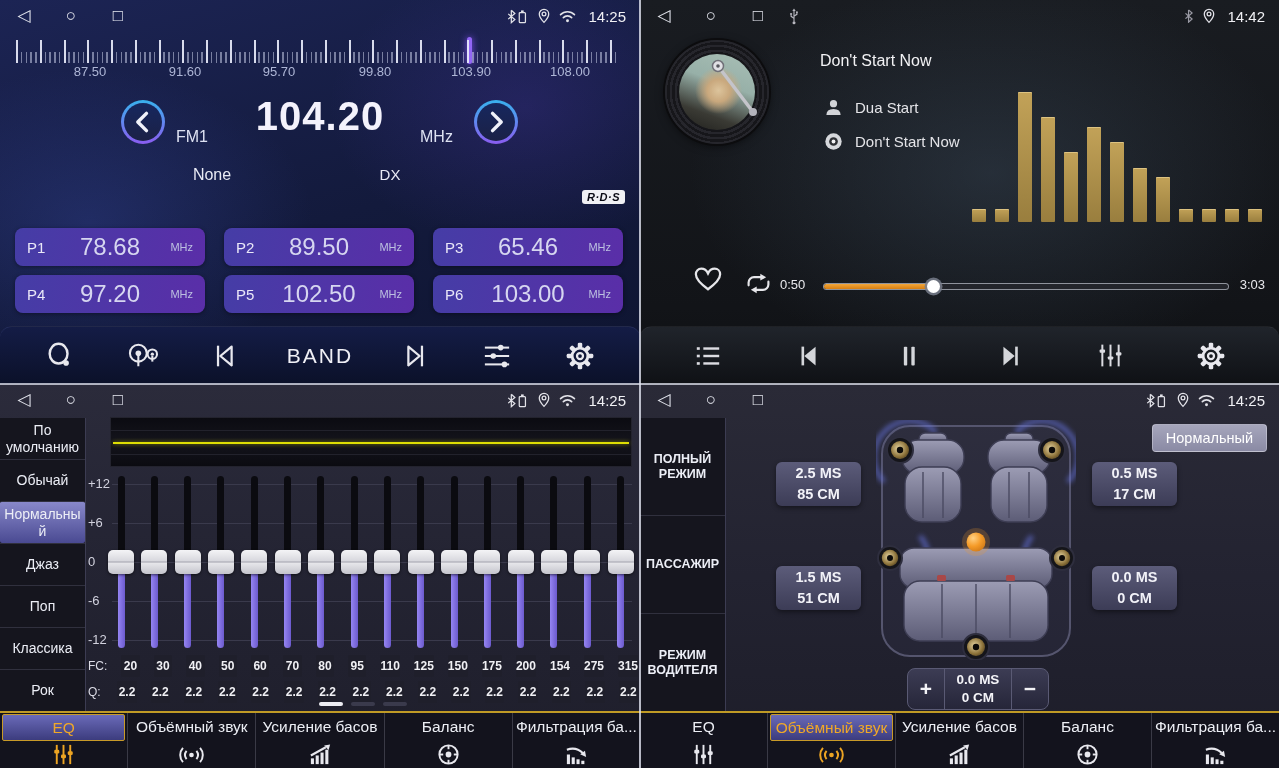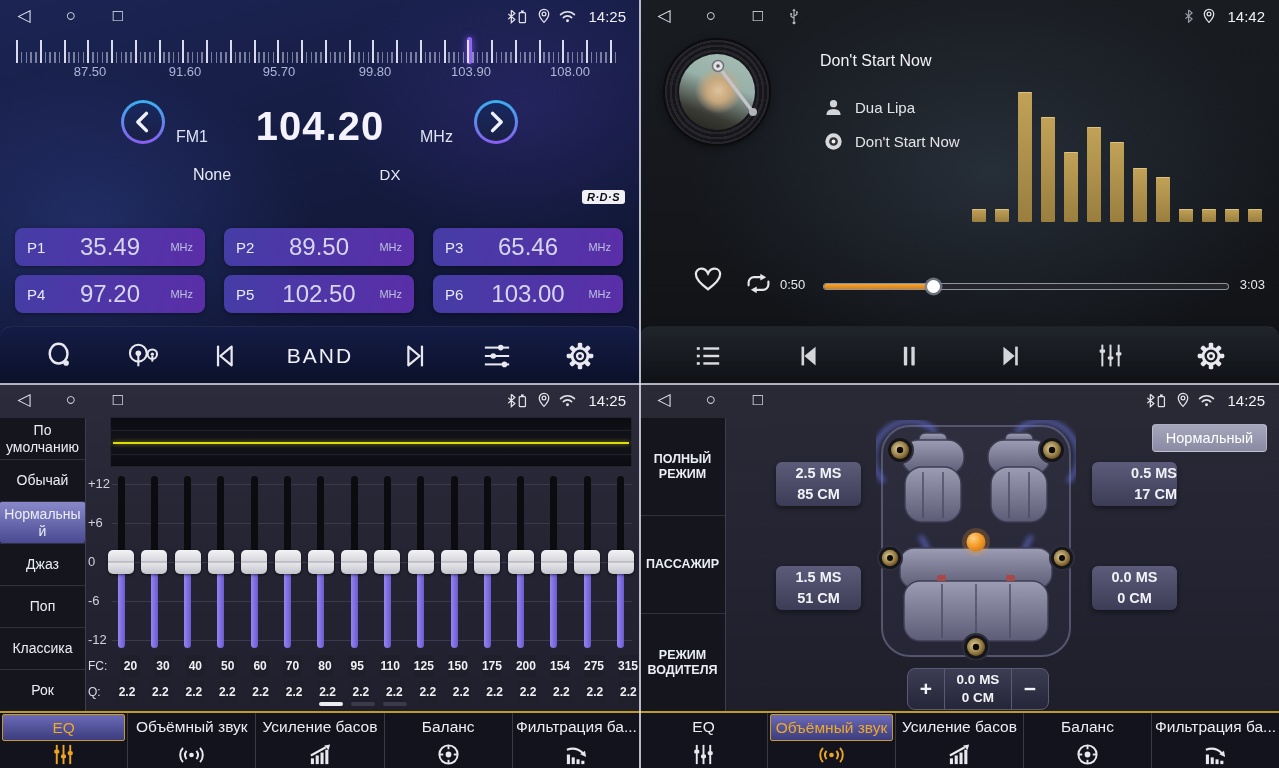--- a/index.html
+++ b/index.html
@@ -31,21 +31,21 @@
 .ruler { position: absolute; left: 0; top: 36px; width: 640px; height: 28px; }
 .tick { position: absolute; bottom: 1px; width: 1.6px; height: 11px; background: rgba(215,222,245,.5); }
 .tick.major { width: 2.2px; height: 23px; background: rgba(232,236,250,.92); }
 .freq-indicator { position: absolute; bottom: 0; width: 5px; height: 27px; border-radius: 3px; background: #9266f5; box-shadow: 0 0 7px #7e52f0; }
 .scale-labels { position: absolute; left: 0; top: 64px; width: 640px; height: 18px; margin-left: 12px; }
 .scale-label { position: absolute; transform: translateX(-50%); font-size: 13px; color: #aeb6d6; }
 .tune-btn { position: absolute; width: 44px; height: 44px; border-radius: 50%; border: 3px solid transparent; cursor: pointer;
   background: linear-gradient(180deg,#17275e,#1b2146) padding-box, linear-gradient(180deg,#38b2ee,#8a5cf0) border-box;
   display: flex; align-items: center; justify-content: center; }
 .band-label { position: absolute; left: 176px; top: 128px; font-size: 16px; color: #dde1f2; }
-.freq-big { position: absolute; left: 240px; top: 104px; width: 160px; text-align: center; font-size: 40px; font-weight: bold; letter-spacing: 1px; color: #f4f2fc; }
+.freq-big { position: absolute; left: 240px; top: 94px; width: 160px; text-align: center; font-size: 40px; font-weight: bold; letter-spacing: 1px; color: #f4f2fc; }
 .mhz-label { position: absolute; left: 420px; top: 128px; font-size: 16px; color: #dde1f2; }
 .station-name { position: absolute; left: 162px; top: 166px; width: 100px; text-align: center; font-size: 16px; color: #e8eaf4; }
 .dx-label { position: absolute; left: 360px; top: 166px; width: 60px; text-align: center; font-size: 15px; color: #e8eaf4; }
 .rds-badge { position: absolute; right: 15px; top: 190px; background: #f0f0f4; color: #0a0a14; font-size: 11px; font-weight: bold; font-style: italic; padding: 1px 5px; border-radius: 3px; letter-spacing: .5px; }
 .presets-grid { position: absolute; left: 15px; top: 228px; width: 610px; display: grid; grid-template-columns: repeat(3, 190px); grid-auto-rows: 38px; column-gap: 19px; row-gap: 9px; }
 .preset-btn { display: flex; align-items: center; padding: 0 12px; border-radius: 8px; cursor: pointer;
   background: linear-gradient(100deg, #453da6 0%, #5a2ea8 100%); box-shadow: 0 1px 4px rgba(0,0,0,.4); }
 .p-label { font-size: 15px; color: #eae8f8; width: 30px; }
 .p-freq { flex: 1; text-align: center; font-size: 24px; color: #d6d6f0; }
 .p-unit { font-size: 11px; color: #bcc0e0; width: 30px; text-align: right; }
@@ -309,21 +309,21 @@
           <polyline points="18,12 28,22 18,32"></polyline>
         </svg>
     </div>
     <div class="station-name">None</div>
     <div class="dx-label">DX</div>
     <div class="rds-badge">R·D·S</div>
 
     <div class="presets-grid">
         <div class="preset-btn">
           <span class="p-label">P1</span>
-          <span class="p-freq">35.49</span>
+          <span class="p-freq">78.68</span>
           <span class="p-unit">MHz</span>
         </div>
         <div class="preset-btn">
           <span class="p-label">P2</span>
           <span class="p-freq">89.50</span>
           <span class="p-unit">MHz</span>
         </div>
         <div class="preset-btn">
           <span class="p-label">P3</span>
           <span class="p-freq">65.46</span>
@@ -450,21 +450,21 @@
       </svg>
 
     <div class="track-title">Don't Start Now</div>
     <div class="meta-row" style="top:98px;">
       <span>
           <svg viewBox="0 0 20 20" width="19" height="19" fill="#d2d4d8">
             <circle cx="10" cy="6" r="3.8"></circle>
             <path d="M2.5 18 q0 -6.5 7.5 -6.5 q7.5 0 7.5 6.5 z"></path>
           </svg>
         </span>
-      <span class="meta-text">Dua Lipa</span>
+      <span class="meta-text">Dua Start</span>
     </div>
     <div class="meta-row" style="top:132px;">
       <span>
           <svg viewBox="0 0 20 20" width="19" height="19">
             <circle cx="10" cy="10" r="8.6" fill="#d6d8dc"></circle>
             <circle cx="10" cy="10" r="4.6" fill="#2e3034"></circle>
             <circle cx="10" cy="10" r="2" fill="#f2f2f4"></circle>
           </svg>
         </span>
       <span class="meta-text">Don't Start Now</span>
@@ -946,21 +946,21 @@
           </g>
         <circle cx="100" cy="122" r="14" fill="rgba(245,155,40,0.22)"></circle>
         <circle cx="100" cy="122" r="9.5" fill="url(#ballG)"></circle>
       </svg>
     </div>
 
     <div class="delay-btn" style="left:136px; top:78px;">
       <div>2.5 MS</div>
         <div>85 CM</div>
     </div>
-    <div class="delay-btn" style="left:452px; top:78px;text-align:right;">
+    <div class="delay-btn" style="left:452px; top:78px;">
       <div>0.5 MS</div>
         <div>17 CM</div>
     </div>
     <div class="delay-btn" style="left:136px; top:182px;">
       <div>1.5 MS</div>
         <div>51 CM</div>
     </div>
     <div class="delay-btn" style="left:452px; top:182px;">
       <div>0.0 MS</div>
         <div>0 CM</div>

